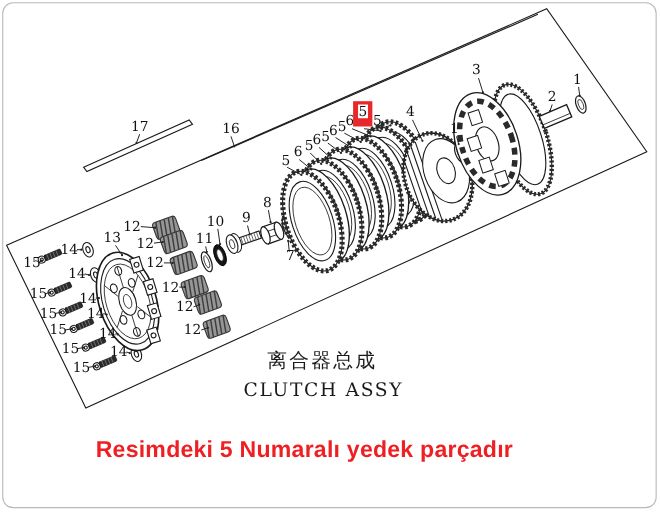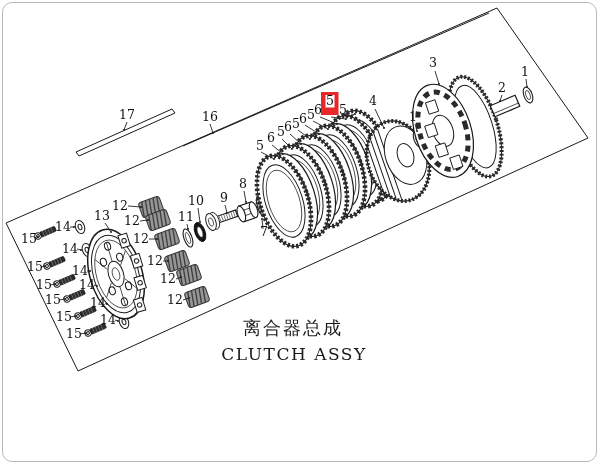--- a/index.html
+++ b/index.html
@@ -400,13 +400,14 @@
         <text x="502" y="92" class="plabel">2</text>
         <line x1="526" y1="79" x2="527" y2="87" class="leader"></line>
         <circle cx="527" cy="87" r="1" fill="#222"></circle>
         <text x="525" y="76" class="plabel">1</text>
       </g>
 
     <text x="293" y="334" class="title-cn">离合器总成</text>
     <text x="294" y="360" class="title-en">CLUTCH ASSY</text>
   </svg>
 
+  <div class="caption" style="color: rgb(238, 32, 36);">Resimdeki 5 Numaralı yedek parçadır</div>
 </div>
 
 </body></html>

